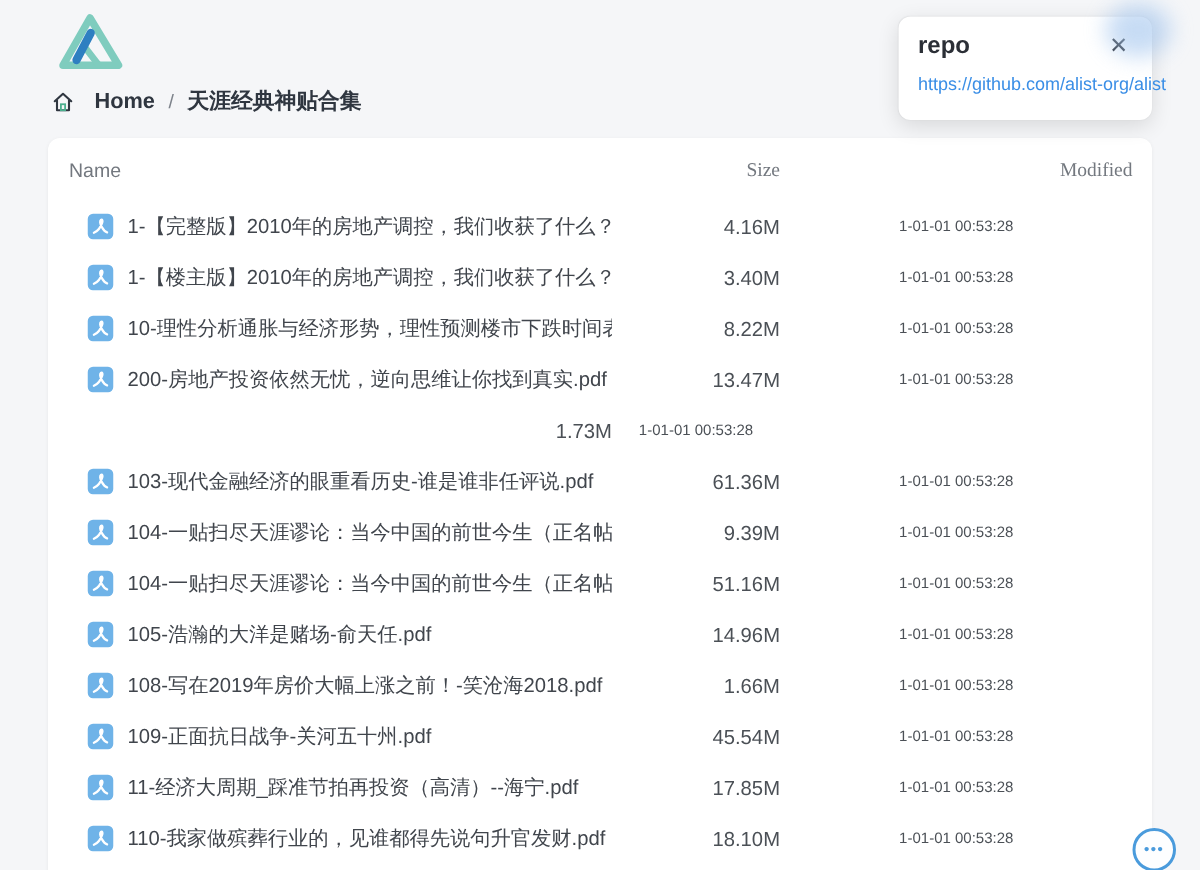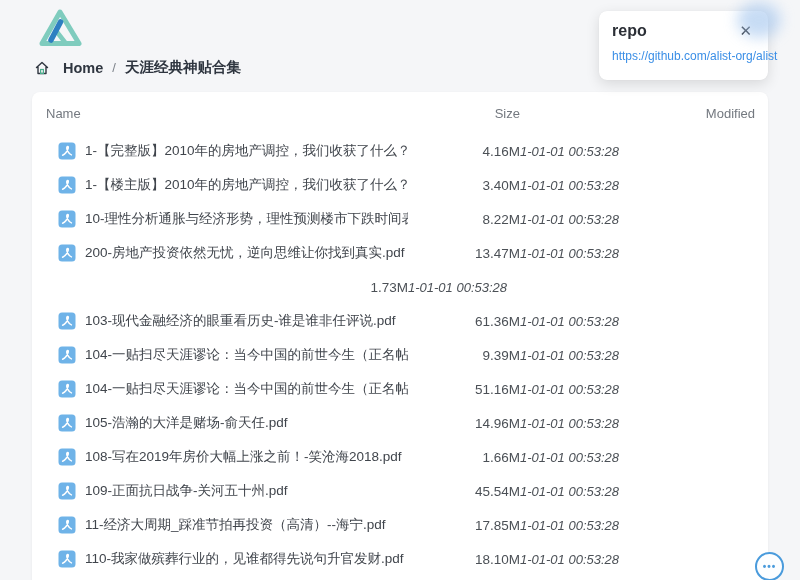--- a/index.html
+++ b/index.html
@@ -51,29 +51,29 @@
     box-shadow: 0 1px 3px rgba(31,35,41,0.06);
     overflow: hidden;
   }
   .grid-row {
     display: grid;
     grid-template-columns: minmax(0,1fr) 112px 235px;
     align-items: center;
     padding: 0 13px 0 14px;
   }
   .thead { height: 42px; font-size: 13px; color: #73787f; }
-  .th-size, .th-mod { text-align: right; }
+  .th-size, .th-mod { text-align: right; font-family: Liberation Serif, serif; }
   .file-row { height: 34px; font-size: 13.5px; cursor: pointer; }
   .cell-name {
     display: flex; align-items: center; gap: 9px;
     white-space: nowrap; overflow: hidden; color: #40454c;
     padding-left: 12px;
   }
   .cell-size { text-align: right; color: #4b5056; }
-  .cell-mod  { text-align: left; color: #4b5056; font-size: 13px; font-style: italic; }
+  .cell-mod  { text-align: center; color: #4b5056; font-size: 10px; }
   .pdf-icon { flex: 0 0 18px; width: 18px; height: 18px; }
 
   
   .fab {
     position: absolute; left: 755px; top: 552px; width: 29px; height: 29px;
     border-radius: 50%; border: 2px solid #4a9bdc; background: #fdfeff;
     color: #4a9bdc; display: flex; align-items: center; justify-content: center;
     font-size: 10px; letter-spacing: 1px; cursor: pointer; z-index: 7;
     font-weight: 700;
   }

